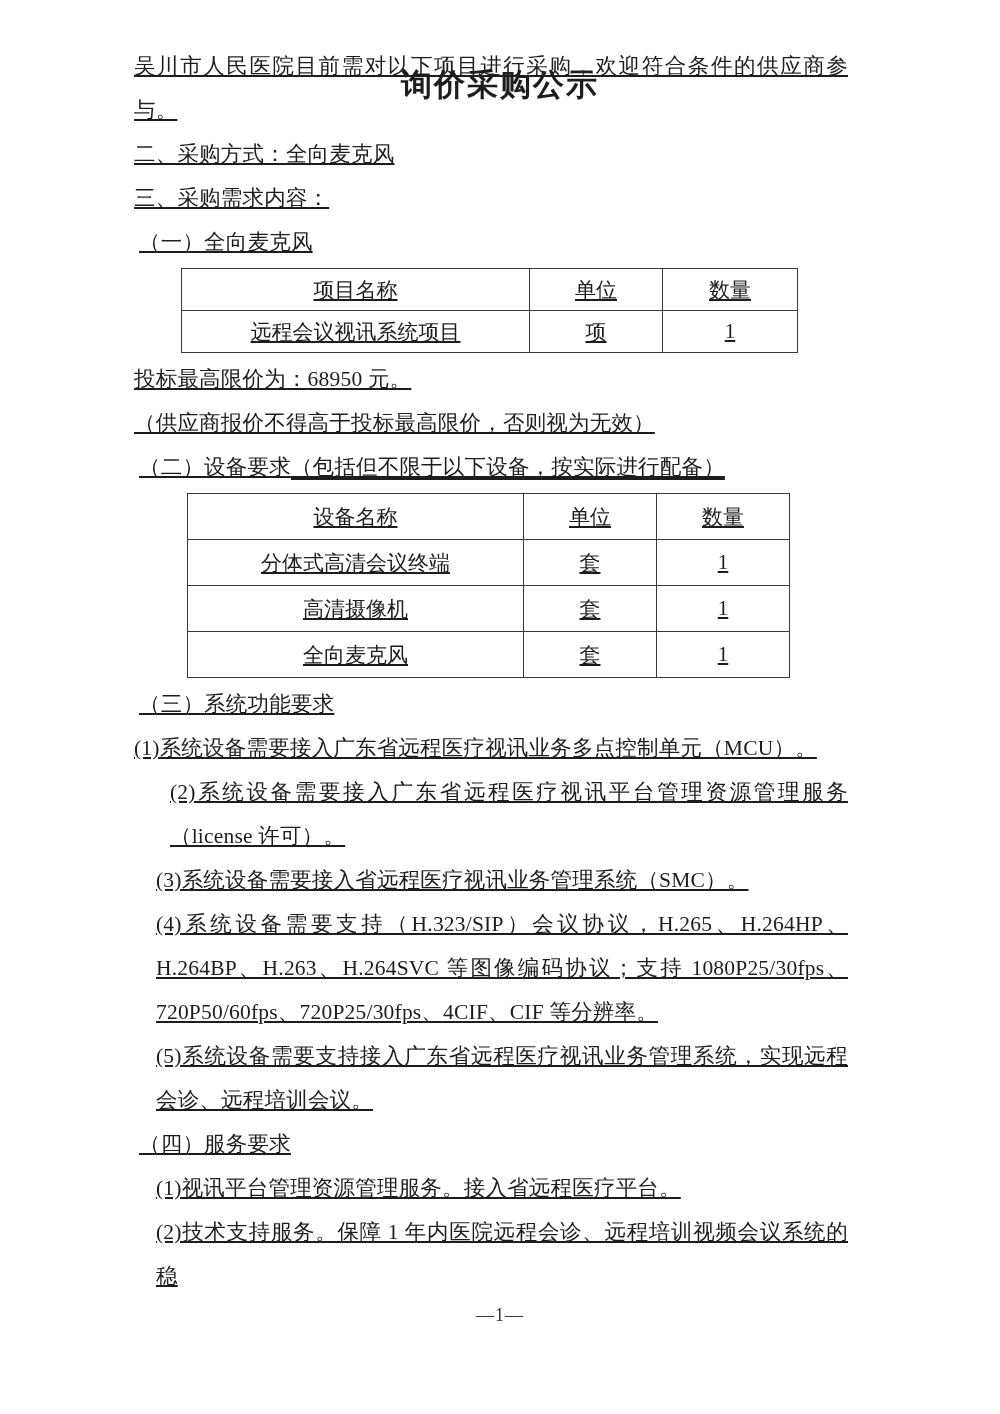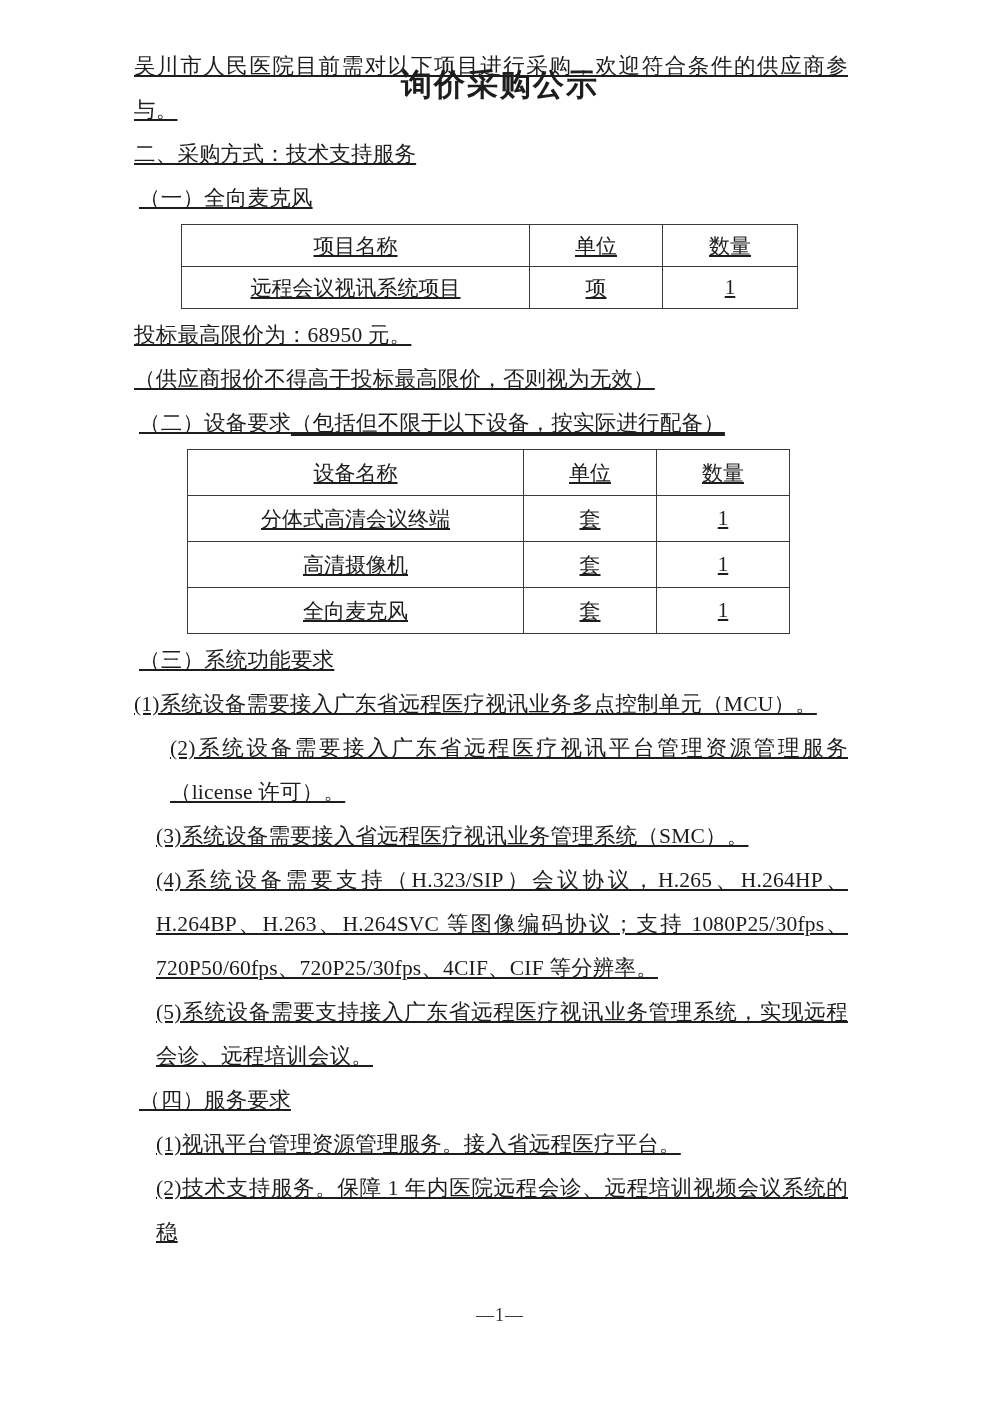--- a/index.html
+++ b/index.html
@@ -120,22 +120,23 @@
 
 <div class="page">
 
   <h1 class="doc-title">询价采购公示</h1>
 
   <div class="content">
 
     <p class="para para-lead">吴川市人民医院目前需对以下项目进行采购，欢迎符合条件的供应商参与。</p>
 
 
-    <p class="para">二、采购方式：技术支持服务</p>
-
+    <p class="para">二、采购方式：全向麦克风</p>
+
+    <p class="para">三、采购需求内容：</p>
 
     <p class="para indent-sub">（一）全向麦克风</p>
 
     <table class="grid" id="table-demand">
       <colgroup>
         <col class="c-name">
           <col class="c-unit">
           <col class="c-qty">
       </colgroup>
       <tbody>

